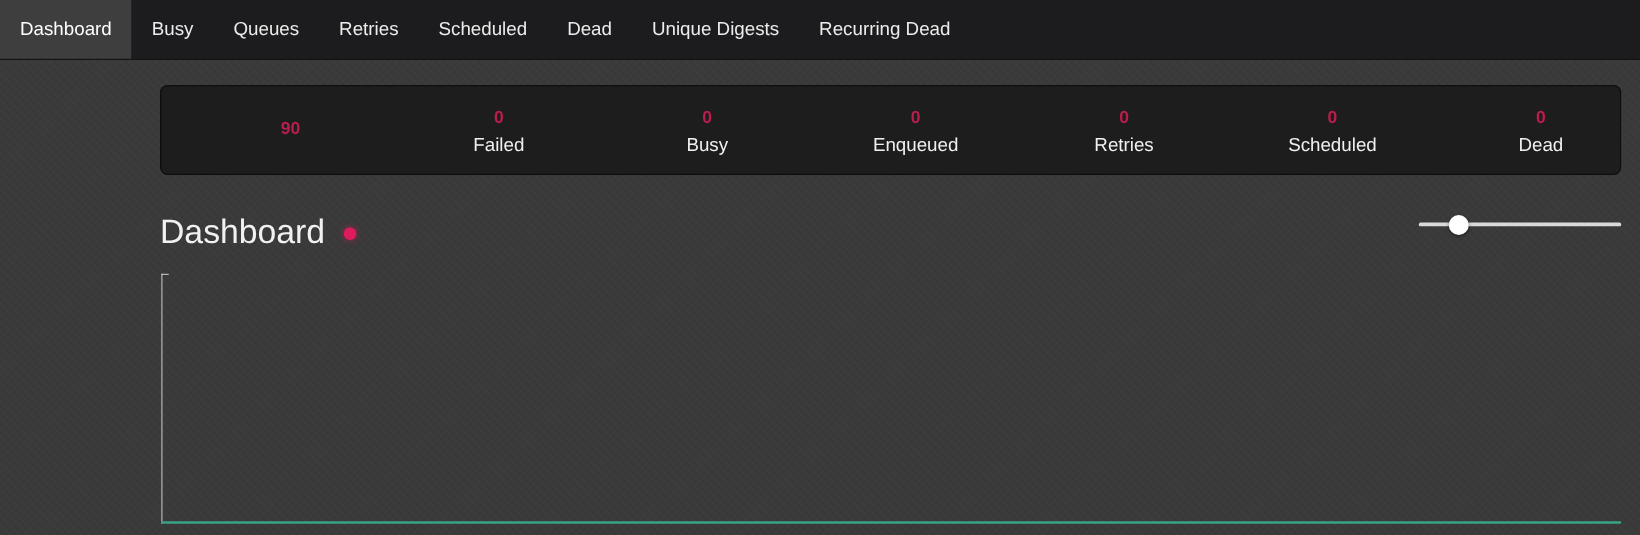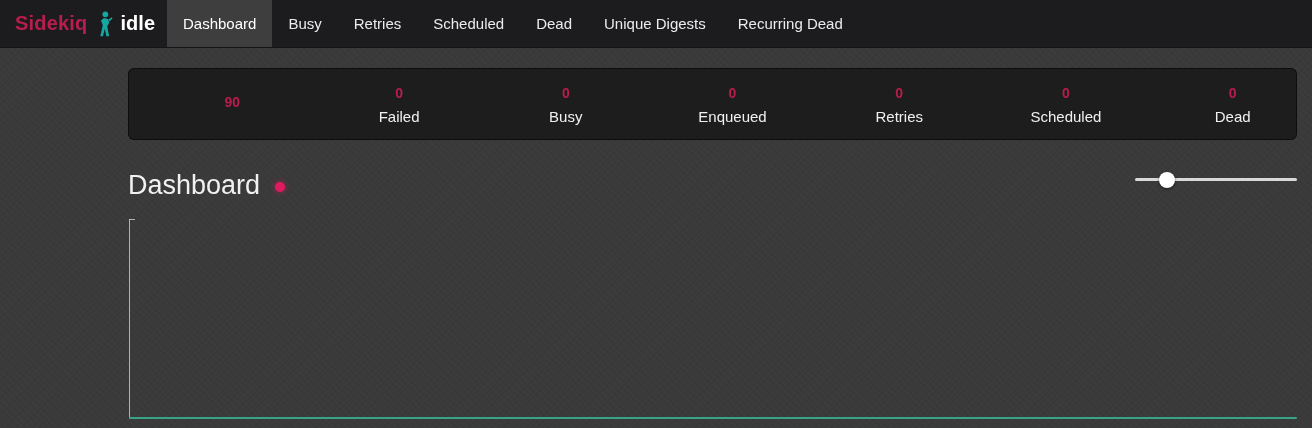--- a/index.html
+++ b/index.html
@@ -169,36 +169,24 @@
     top: 199px;
     height: 2px;
     background: var(--chart-line);
     border-radius: 0 2px 2px 0;
   }
 </style>
 </head>
 <body>
 
 <nav class="navbar">
-  <a class="brand">
-    <span class="brand-name">Sidekiq</span>
-    <span class="brand-icon">
-      <svg width="17" height="28" viewBox="0 0 20 32" xmlns="http://www.w3.org/2000/svg">
-        <g fill="#15a7a1">
-          <circle cx="11" cy="4.6" r="3.4"></circle>
-          <path d="M9.4 8.8 L14.2 10.2 L15.6 14.5 L13.2 18.5 L15.4 30.5 L12.2 30.5 L10.4 21.5 L8.2 30.5 L5.0 30.5 L8.0 17.5 L5.8 12.0 Z"></path>
-          <path d="M14.8 10.6 L18.6 8.0 L19.4 9.6 L15.8 13.2 Z"></path>
-        </g>
-      </svg>
-    </span>
-    <span class="brand-status">idle</span>
-  </a>
   <ul class="nav-tabs">
     <li class="nav-tab active">Dashboard</li>
     <li class="nav-tab">Busy</li>
+    <li class="nav-tab">Queues</li>
     <li class="nav-tab">Retries</li>
     <li class="nav-tab">Scheduled</li>
     <li class="nav-tab">Dead</li>
     <li class="nav-tab">Unique Digests</li>
     <li class="nav-tab">Recurring Dead</li>
   </ul>
 </nav>
 
 <div class="container">
 

